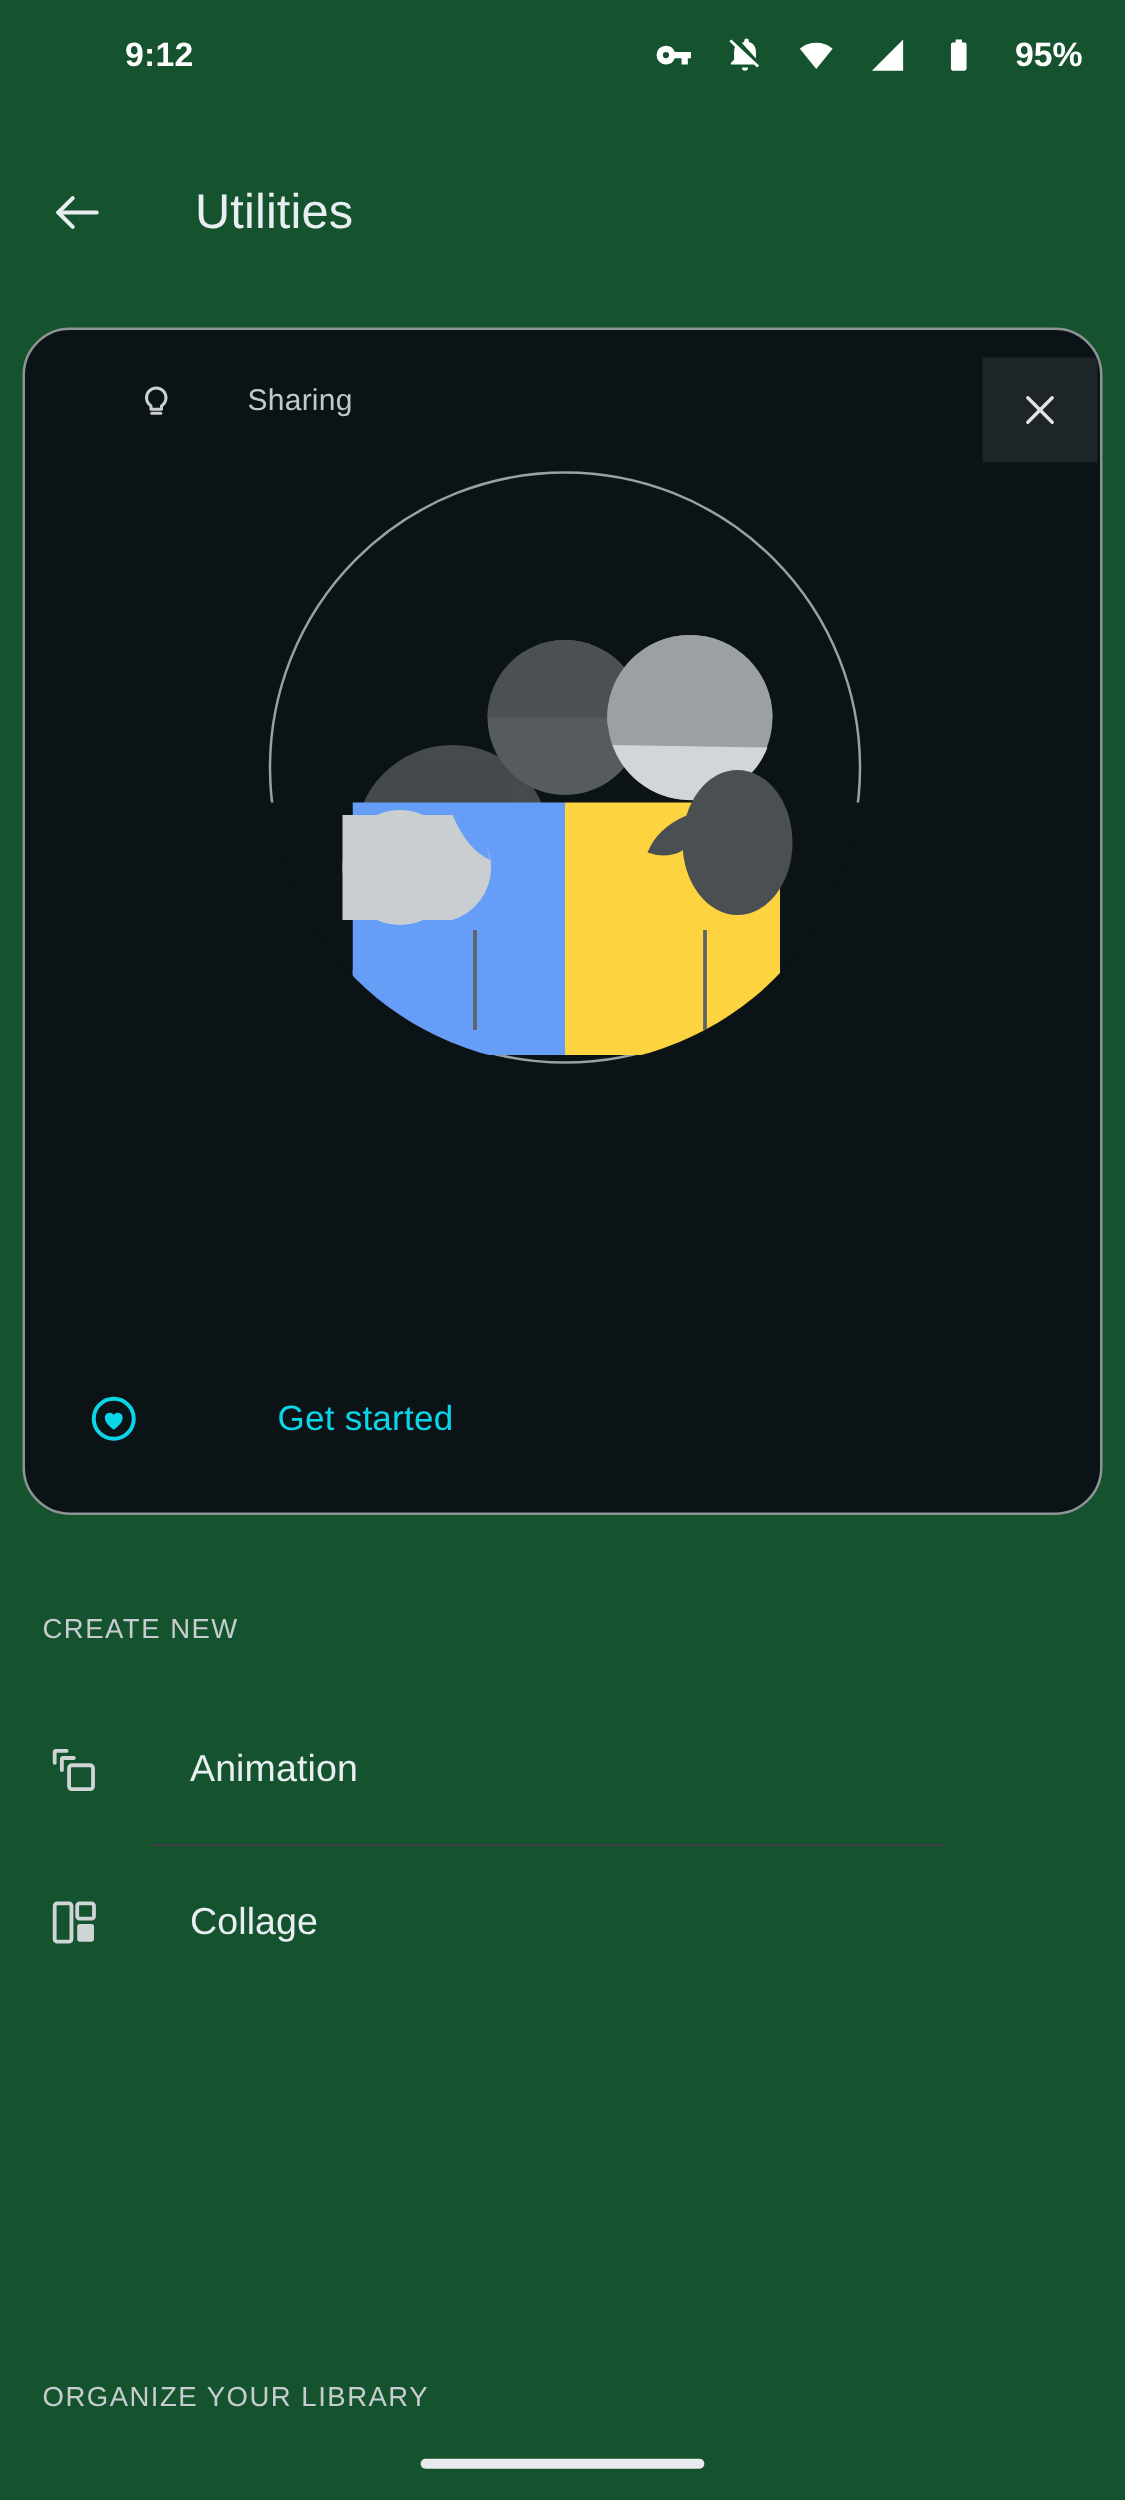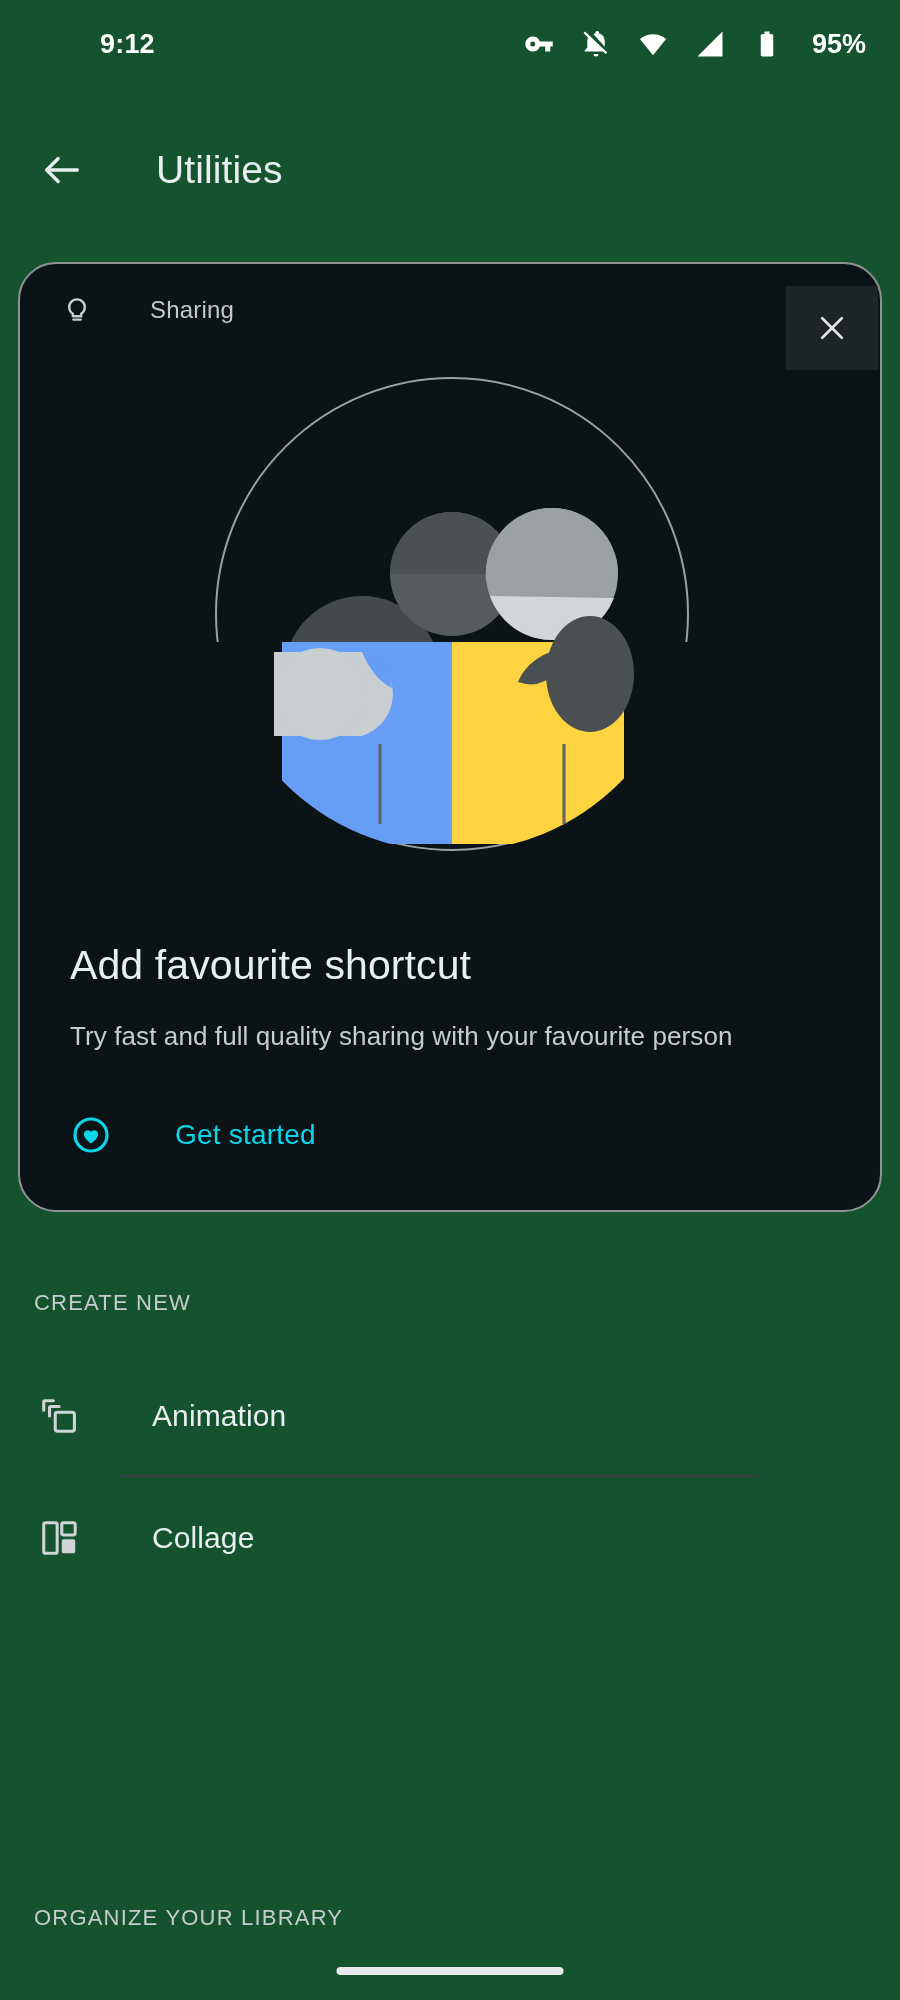--- a/index.html
+++ b/index.html
@@ -83,25 +83,26 @@
     left: 18px;
     width: 864px;
     height: 950px;
     border: 2px solid #8e9496;
     border-radius: 38px;
     background: #0c1317;
     overflow: hidden;
   }
   .promo-head {
     position: absolute;
-    top: 0; left: 0;
+    top: 11px; left: 0;
     width: 864px;
     height: 92px;
     display: flex;
     align-items: center;
+    padding-left: 48px;
   }
   .bulb-icon {
     margin-left: 36px;
     width: 42px; height: 42px;
     display: flex; align-items: center; justify-content: center;
   }
   .promo-chip-label {
     margin-left: 52px;
     font-size: 24px;
     color: #c2c8cc;
@@ -150,20 +151,21 @@
     color: #c6ccd0;
     letter-spacing: 0.1px;
   }
   .promo-action {
     position: absolute;
     top: 850px;
     left: 50px;
     display: flex;
     align-items: center;
     cursor: pointer;
+    gap: 47px;
   }
   .heart-icon {
     width: 42px; height: 42px;
     display: flex; align-items: center; justify-content: center;
   }
   .promo-action-label {
     margin-left: 63px;
     font-size: 28px;
     color: #0ad6e8;
     font-weight: 500;
@@ -360,22 +362,20 @@
 
           <line x1="168" y1="370" x2="168" y2="450" stroke="#5d6366" stroke-width="3"></line>
           <line x1="352" y1="370" x2="352" y2="450" stroke="#5d6366" stroke-width="3"></line>
         </g>
 
         <path d="M0 260 L0 480 L480 480 L480 260 L438 260
                  A198 198 0 0 1 42 260 Z" fill="#0c1317" opacity="0"></path>
       </svg>
     </div>
 
-    <div class="promo-title">Add favourite shortcut</div>
-    <div class="promo-sub">Try fast and full quality sharing with your favourite person</div>
 
     <div class="promo-action">
       <span class="heart-icon">
         <svg width="40" height="40" viewBox="0 0 24 24">
           <circle cx="12" cy="12" r="9.6" fill="none" stroke="#0ad6e8" stroke-width="1.9"></circle>
           <path d="M12 17.2s-4.3-2.9-4.3-5.6A2.4 2.4 0 0 1 12 10.1a2.4 2.4 0 0 1 4.3 1.5c0 2.7-4.3 5.6-4.3 5.6z" fill="#0ad6e8"></path>
         </svg>
       </span>
       <span class="promo-action-label">Get started</span>
     </div>

